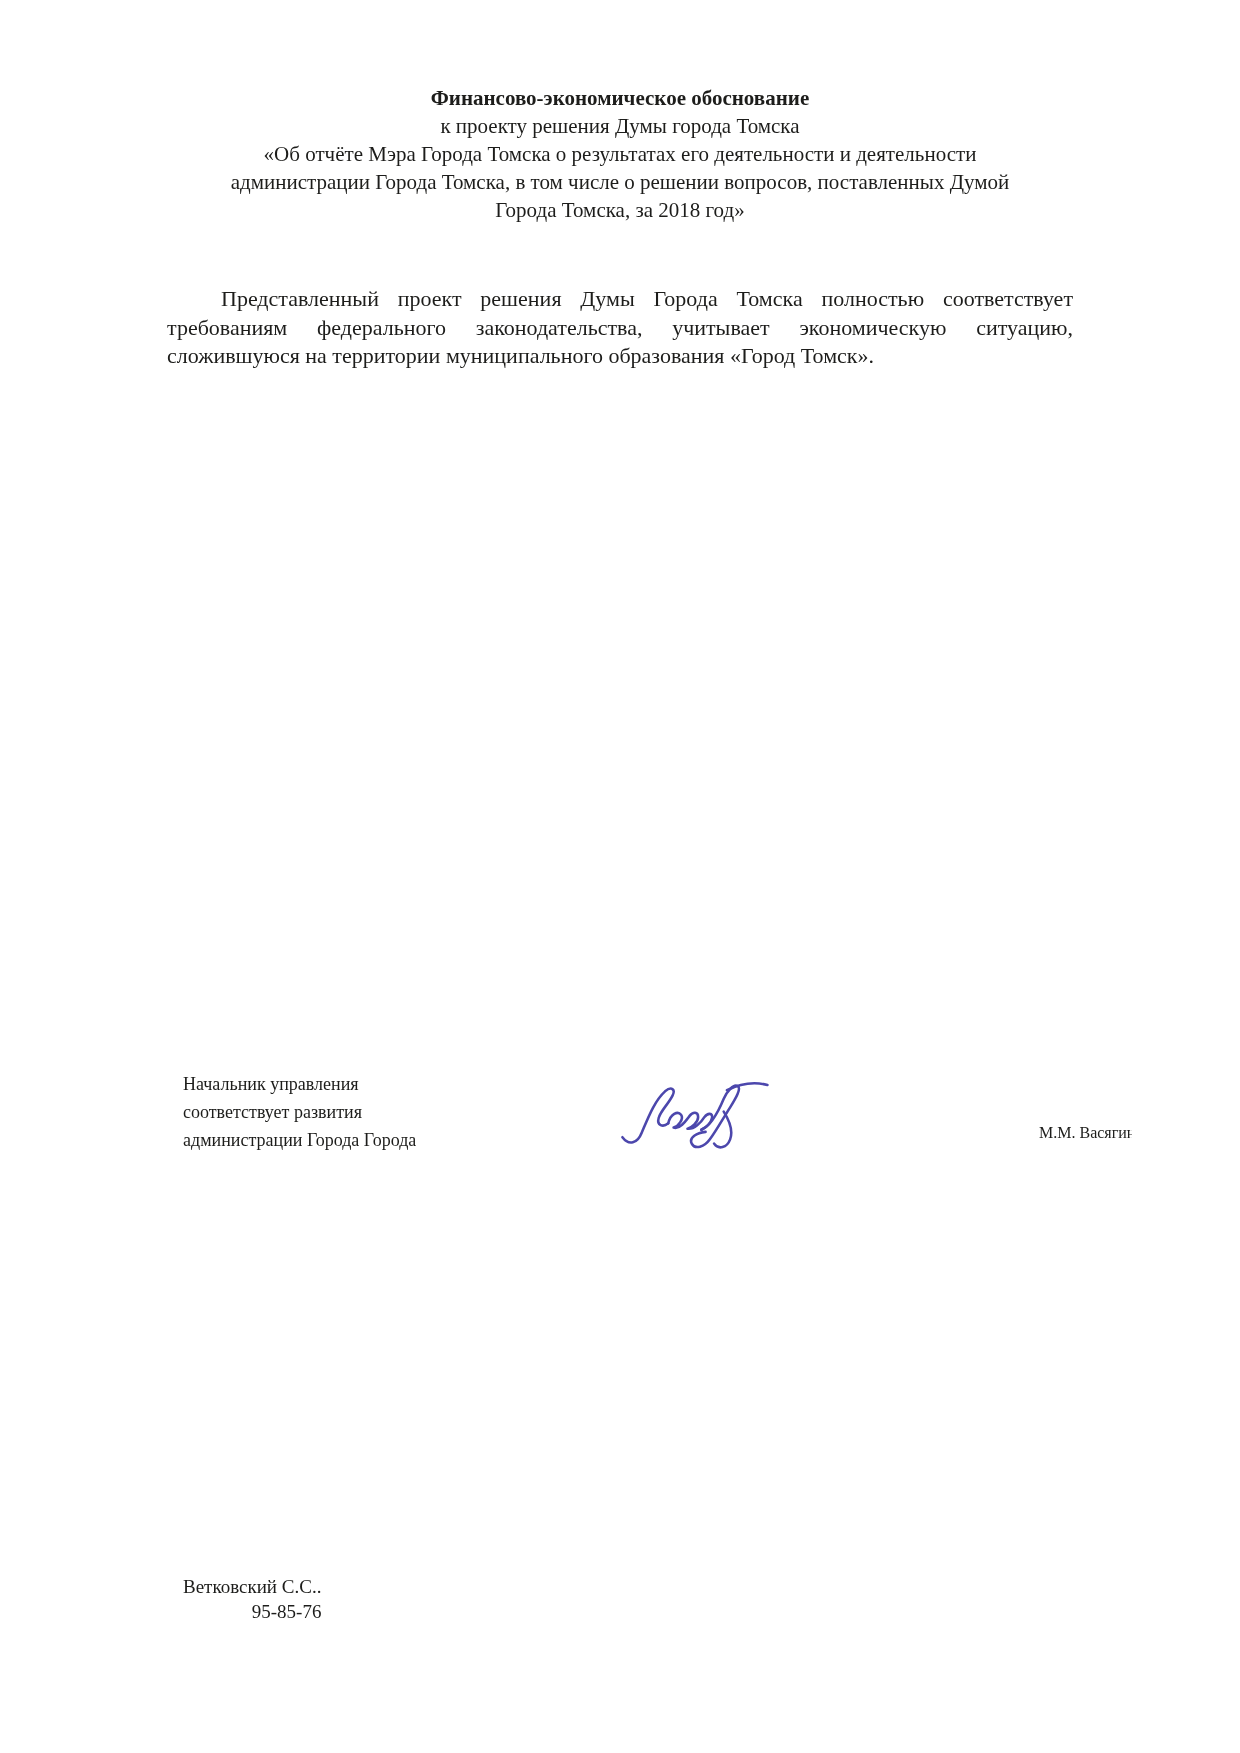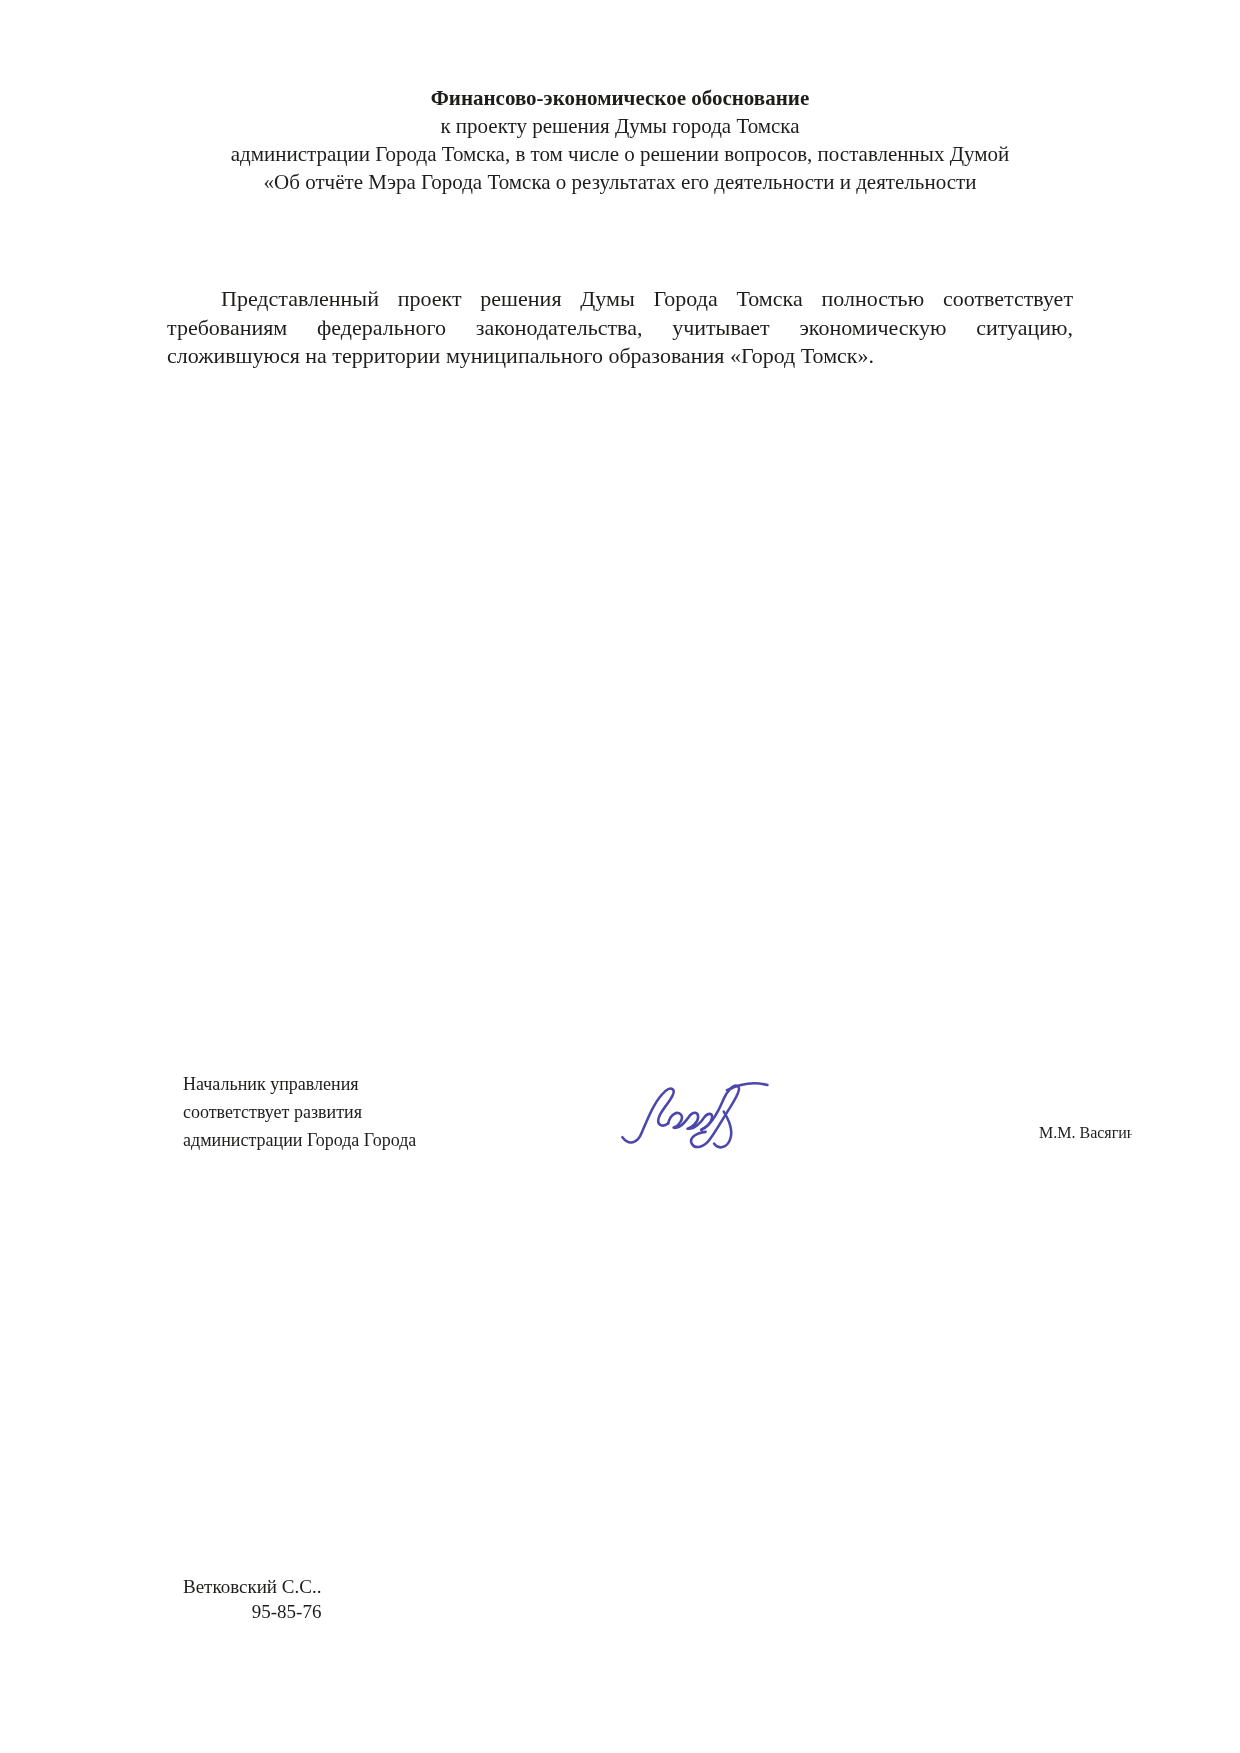--- a/index.html
+++ b/index.html
@@ -96,22 +96,23 @@
   .footer-block div { margin: 0; text-align: right; }
 </style>
 </head>
 <body>
 
 <div class="page">
 
   <div class="header-block">
     <div class="doc-title">Финансово-экономическое обоснование</div>
     <div class="doc-subtitle">к проекту решения Думы города Томска</div>
+    <div class="quote-line">«Об отчёте Мэра Города Томска о результатах его деятельности и деятельности</div>
     <div class="quote-line">администрации Города Томска, в том числе о решении вопросов, поставленных Думой</div>
-    <div class="quote-line">«Об отчёте Мэра Города Томска о результатах его деятельности и деятельности</div>
+    <div class="quote-line">Города Томска, за 2018 год»</div>
   </div>
 
   <div class="body-block">
     <p>Представленный проект решения Думы Города Томска полностью соответствует требованиям федерального законодательства, учитывает экономическую ситуацию, сложившуюся на территории муниципального образования «Город Томск».</p>
   </div>
 
   <div class="signature-area">
     <div class="position-lines">
       <div>Начальник управления</div>
       <div>соответствует развития</div>

